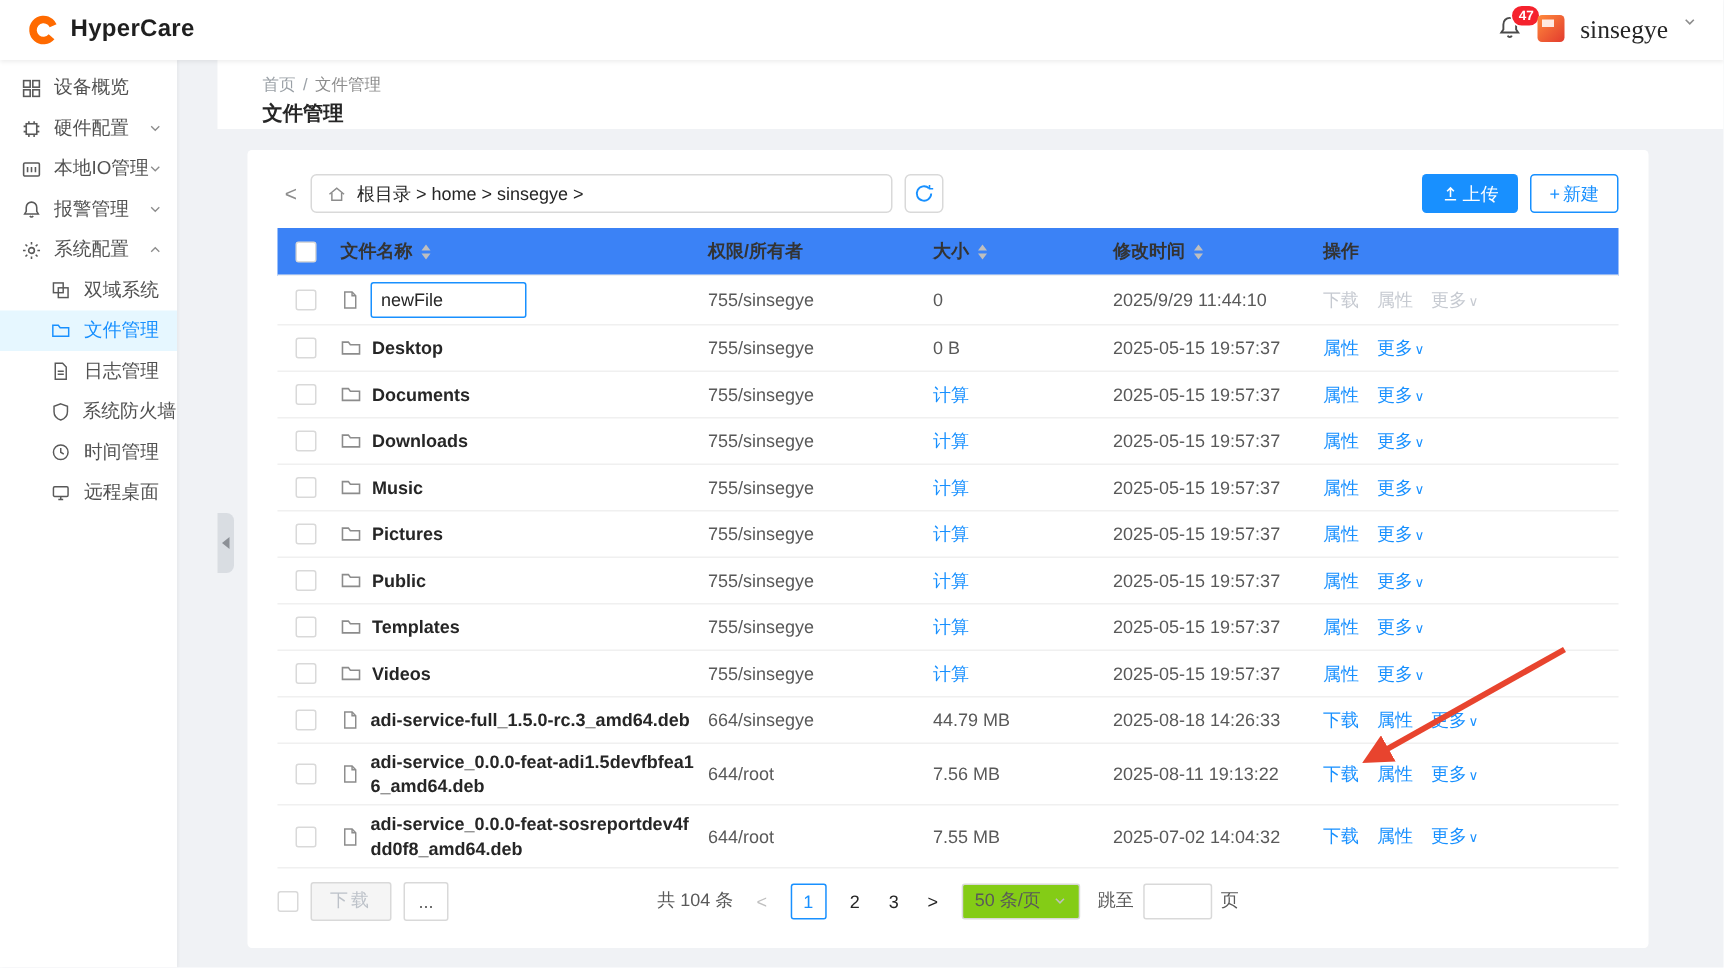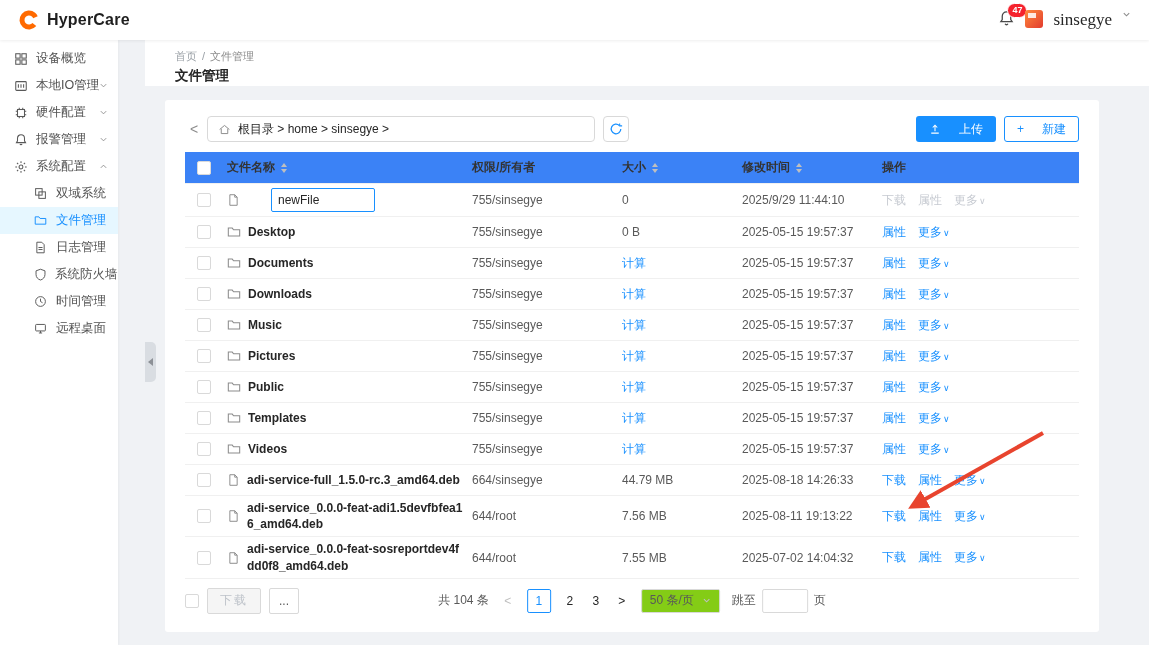--- a/index.html
+++ b/index.html
@@ -47,36 +47,36 @@
   .card{background:#fff;border-radius:3px;height:532px;padding:16px 20px 8px;position:relative;overflow:hidden;}
   
   .toolbar{display:flex;align-items:center;margin-bottom:10px;}
   .back-btn{width:18px;font-size:14px;color:#8c8c8c;cursor:pointer;margin-right:4px;text-align:center;}
   .path-box{display:flex;align-items:center;gap:7px;border:1px solid #d9d9d9;border-radius:4px;
     height:26px;padding:0 10px;width:388px;color:#262626;cursor:text;}
   .refresh-btn{width:26px;height:26px;border:1px solid #d9d9d9;border-radius:4px;display:flex;
     align-items:center;justify-content:center;margin-left:8px;cursor:pointer;background:#fff;}
   .toolbar-right{margin-left:auto;display:flex;gap:8px;}
   .btn{height:26px;padding:0 12px;border-radius:3px;font-size:12px;display:flex;align-items:center;
-    gap:18px;cursor:pointer;border:1px solid transparent;}
+    gap:2px;cursor:pointer;border:1px solid transparent;}
   .btn-primary{background:#1890ff;color:#fff;}
   .btn-outline{background:#fff;border-color:#1890ff;color:#1890ff;}
   
   .thead,.trow{display:grid;grid-template-columns:38px 245px 150px 120px 140px 1fr;align-items:center;}
   .thead{background:#3b82f6;height:32px;font-weight:700;color:#333;border-bottom:1px solid #f0f0f0;}
   .thead .cell{display:flex;align-items:center;gap:4px;}
   .trow{border-bottom:1px solid #f0f0f0;min-height:31px;padding:4px 0;}
   .cell{padding:0 4px;font-size:12px;}
   .c-check{display:flex;justify-content:center;}
   .cb{width:14px;height:14px;border:1px solid #d9d9d9;border-radius:2px;background:#fff;display:inline-block;cursor:pointer;}
   .c-name{display:flex;align-items:center;gap:7px;}
   .ficon{display:inline-flex;color:#8c8c8c;flex:none;}
   .fname{color:#262626;word-break:break-all;line-height:1.35;cursor:pointer;font-weight:bold;}
   .name-input{width:104px;height:24px;border:1px solid #1890ff;border-radius:2px;padding:0 6px;
-    font-size:12px;font-family:inherit;color:#262626;outline:none;margin-left:24px;}
+    font-size:12px;font-family:inherit;color:#262626;outline:none;}
   .dim{color:#595959;}
   .link{color:#1890ff;cursor:pointer;}
   .c-ops .op{color:#1890ff;margin-right:12px;cursor:pointer;white-space:nowrap;}
   .c-ops .op.disabled{color:#c6cad1;cursor:default;}
   .chev{font-size:9px;margin-left:1px;}
   .sorter{display:inline-flex;flex-direction:column;gap:2px;cursor:pointer;margin-left:2px;}
   .sorter i{display:block;width:0;height:0;border-left:3.5px solid transparent;border-right:3.5px solid transparent;}
   .sorter .up{border-bottom:4px solid #bfbfbf;}
   .sorter .dn{border-top:4px solid #bfbfbf;}
   
@@ -139,42 +139,42 @@
             <rect x="9" y="9" width="5" height="5"></rect>
           </g>
         </svg>
       </span>
     <span>设备概览</span>
   </div>
   <div class="side-item">
     <span class="sicon">
         <svg width="14" height="14" viewBox="0 0 16 16">
           <g fill="none" stroke="currentColor" stroke-width="1.2">
-            <rect x="2" y="3" width="12" height="10" rx="1"></rect>
-            <path d="M5 6v4M8 6v4M11 6v4"></path>
-          </g>
-        </svg>
-      </span>
-    <span>本地IO管理</span>
+            <rect x="4" y="4" width="8" height="8"></rect>
+            <path d="M6 4V2M10 4V2M6 14v-2M10 14v-2M4 6H2M4 10H2M14 6h-2M14 10h-2"></path>
+          </g>
+        </svg>
+      </span>
+    <span>硬件配置</span>
     <span class="schev">
         <svg width="9" height="9" viewBox="0 0 10 10">
           <path d="M2 3.5l3 3 3-3" fill="none" stroke="currentColor"></path>
         </svg>
       </span>
   </div>
   <div class="side-item">
     <span class="sicon">
         <svg width="14" height="14" viewBox="0 0 16 16">
           <g fill="none" stroke="currentColor" stroke-width="1.2">
-            <rect x="4" y="4" width="8" height="8"></rect>
-            <path d="M6 4V2M10 4V2M6 14v-2M10 14v-2M4 6H2M4 10H2M14 6h-2M14 10h-2"></path>
-          </g>
-        </svg>
-      </span>
-    <span>硬件配置</span>
+            <rect x="2" y="3" width="12" height="10" rx="1"></rect>
+            <path d="M5 6v4M8 6v4M11 6v4"></path>
+          </g>
+        </svg>
+      </span>
+    <span>本地IO管理</span>
     <span class="schev">
         <svg width="9" height="9" viewBox="0 0 10 10">
           <path d="M2 3.5l3 3 3-3" fill="none" stroke="currentColor"></path>
         </svg>
       </span>
   </div>
   <div class="side-item">
     <span class="sicon">
         <svg width="14" height="14" viewBox="0 0 16 16">
           <g fill="none" stroke="currentColor" stroke-width="1.2">

